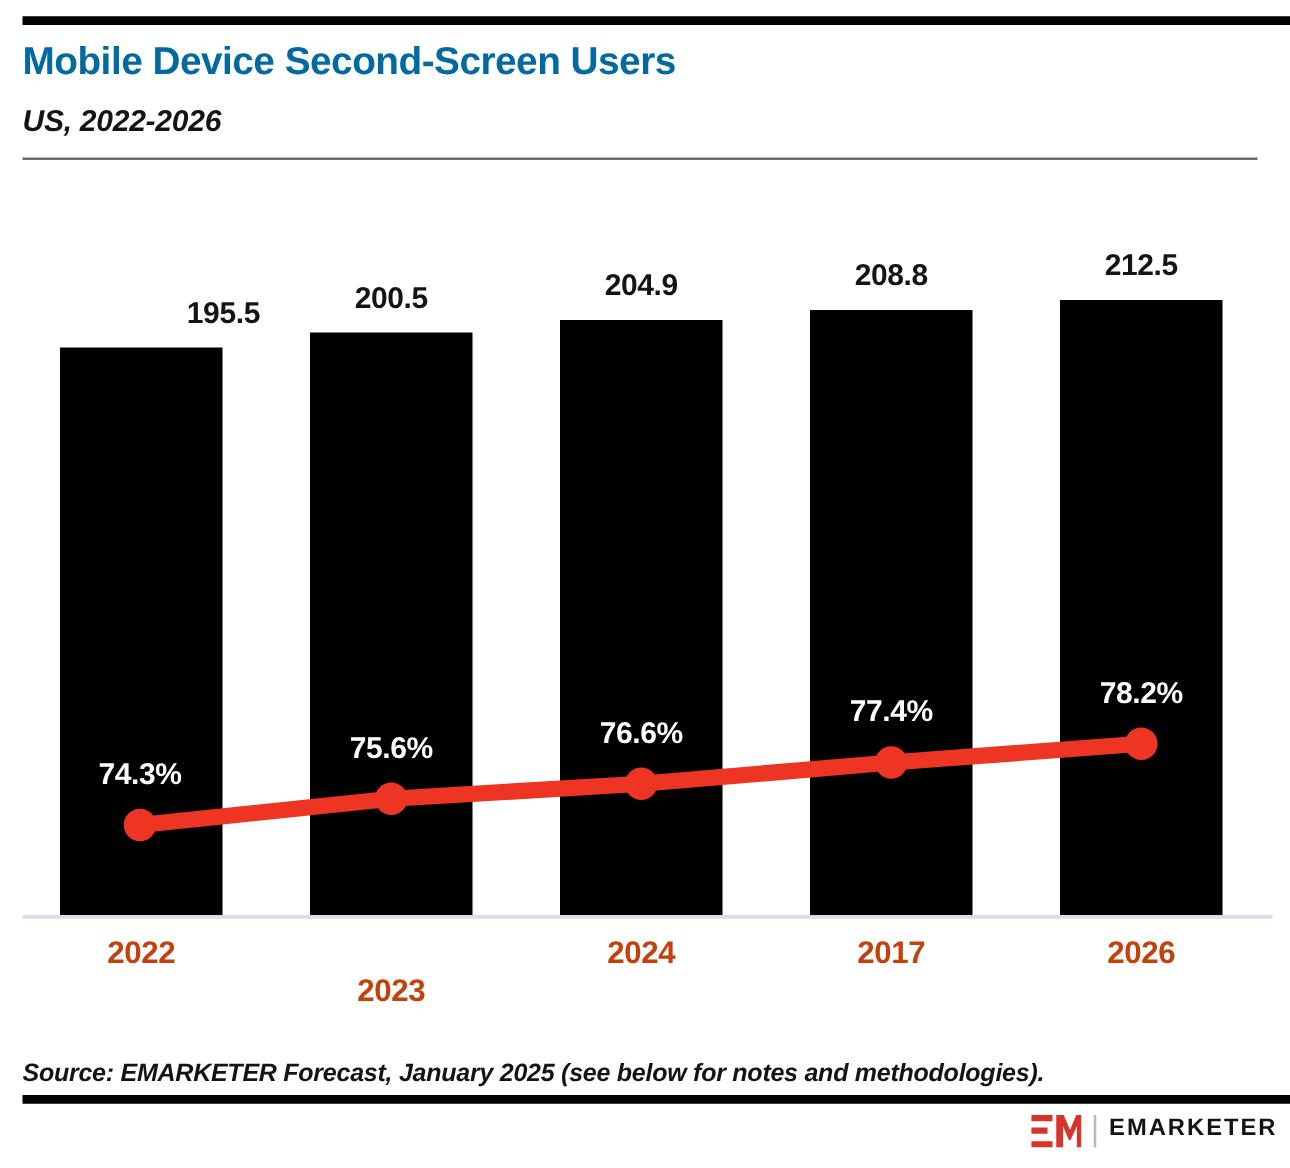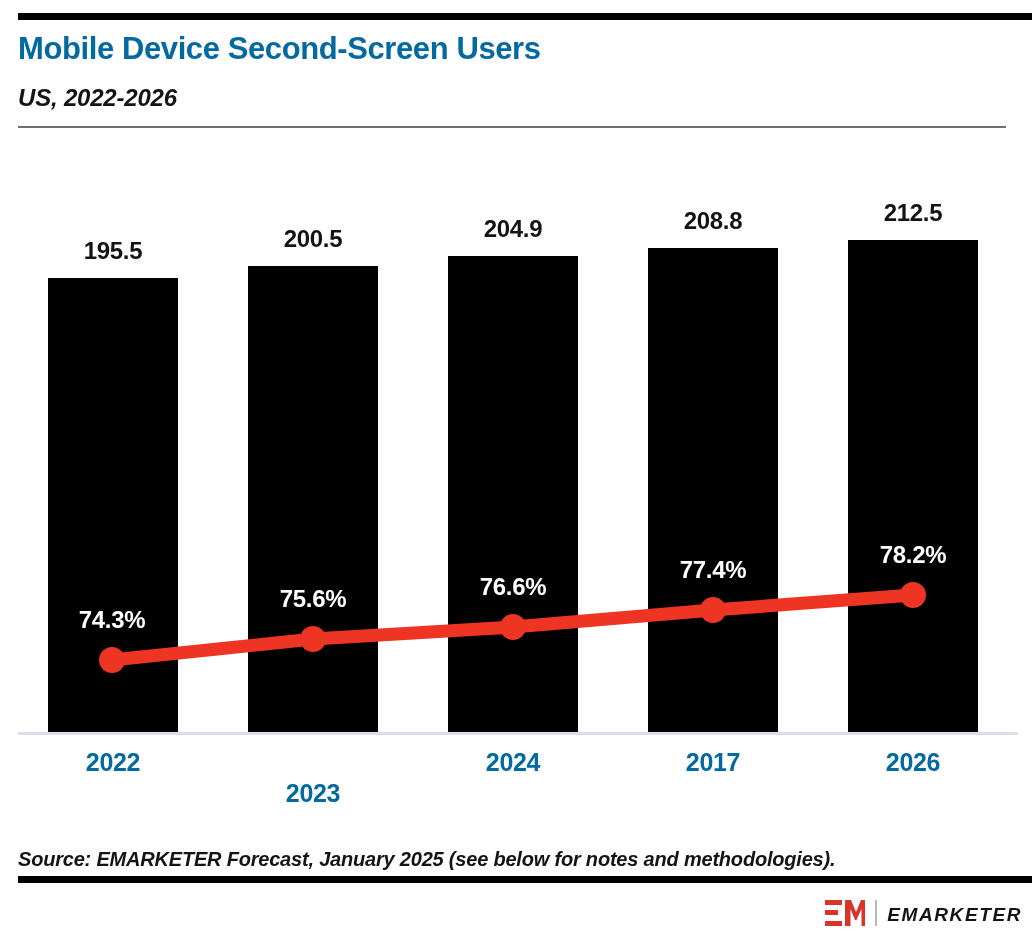--- a/index.html
+++ b/index.html
@@ -44,21 +44,21 @@
     position:absolute;text-align:center;
     font-size:24px;font-weight:bold;color:#ffffff;
     letter-spacing:-0.3px;
   }
   .axis-line{
     position:absolute;left:18px;top:732px;width:1000px;height:3px;
     background:#dcdcea;
   }
   .x-label{
     position:absolute;text-align:center;
-    font-size:25px;font-weight:bold;color:#0369a1;
+    font-size:25px;font-weight:bold;color:#c2410c;
     letter-spacing:-0.3px;
   }
 
   
   .line-svg{position:absolute;left:0;top:0;width:1032px;height:934px;}
 
   
   .legend{
     position:absolute;left:18px;top:795px;height:34px;
     display:flex;align-items:center;gap:0px;
@@ -80,21 +80,21 @@
   .source{
     position:absolute;left:18px;top:848px;width:990px;
     font-size:20px;font-weight:bold;font-style:italic;color:#141414;
     letter-spacing:-0.2px;white-space:nowrap;
   }
   .foot-rule{
     position:absolute;left:18px;top:876px;width:1014px;height:7px;background:#000000;
   }
   .brand{
     position:absolute;right:10px;top:892px;
-    display:flex;align-items:flex-end;height:34px;font-style:italic;
+    display:flex;align-items:flex-start;height:34px;
   }
   .brand-mark{
     width:40px;height:26px;position:relative;margin-right:10px;
   }
   .brand-divider{
     width:2px;height:26px;background:#b9b9b9;margin-right:10px;
   }
   .brand-word{
     font-size:19px;font-weight:bold;color:#141414;letter-spacing:1.6px;
   }
@@ -105,21 +105,21 @@
 <div class="page">
 
   <div class="top-rule"></div>
 
   <div class="title">Mobile Device Second-Screen Users</div>
   <div class="subtitle">US, 2022-2026</div>
   <div class="head-rule"></div>
 
   <div id="bars-layer">
       <div class="bar" style="left: 48px; top: 278px; width: 130px; height: 455px;"></div>
-      <div class="bar-label" style="left: 18px; top: 237px; width: 190px;">195.5</div>
+      <div class="bar-label" style="left: 18px; top: 237px; width: 190px; text-align: right;">195.5</div>
       <div class="bar" style="left: 248px; top: 266px; width: 130px; height: 467px;"></div>
       <div class="bar-label" style="left: 218px; top: 225px; width: 190px;">200.5</div>
       <div class="bar" style="left: 448px; top: 256px; width: 130px; height: 477px;"></div>
       <div class="bar-label" style="left: 418px; top: 215px; width: 190px;">204.9</div>
       <div class="bar" style="left: 648px; top: 248px; width: 130px; height: 485px;"></div>
       <div class="bar-label" style="left: 618px; top: 207px; width: 190px;">208.8</div>
       <div class="bar" style="left: 848px; top: 240px; width: 130px; height: 493px;"></div>
       <div class="bar-label" style="left: 818px; top: 199px; width: 190px;">212.5</div>
     </div>
 

